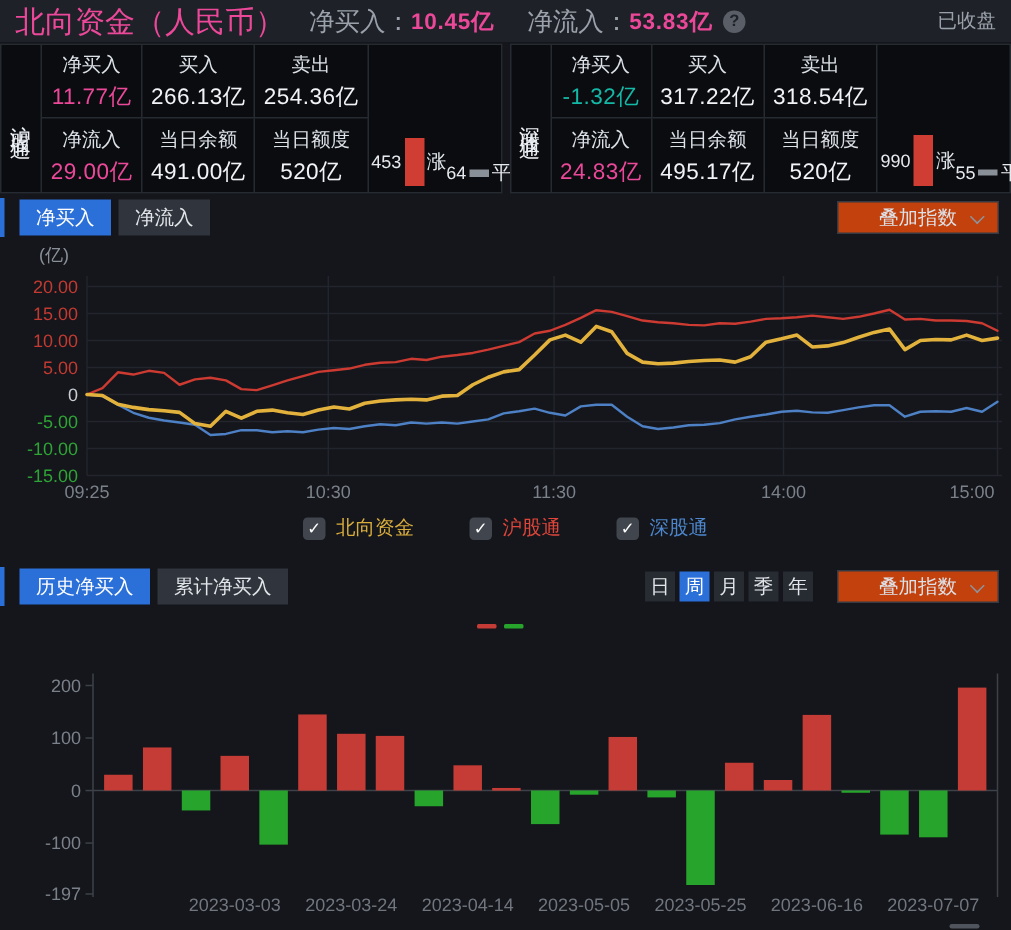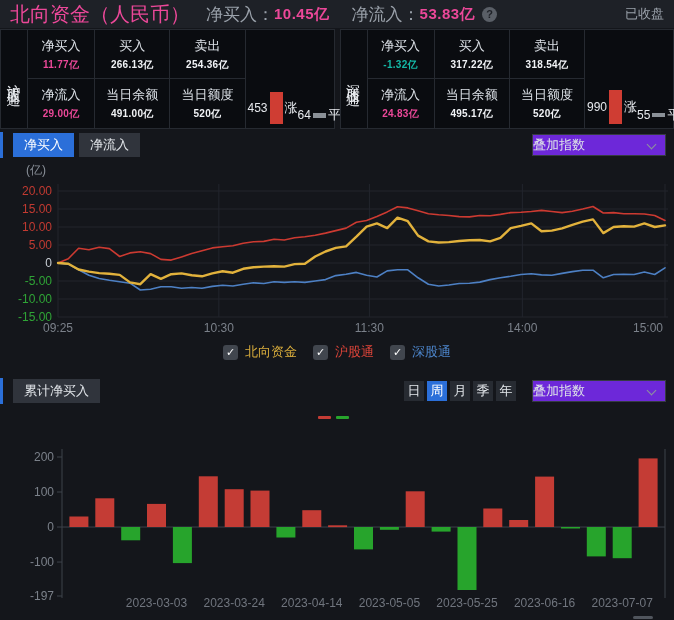--- a/index.html
+++ b/index.html
@@ -19,39 +19,39 @@
   .hdr .date{color:#9aa1aa}
   .hdr .status{color:#9aa1aa;margin-left:29px}
   
   .panels{display:flex;gap:5px;height:104px;padding:1px 0 3px}
   .panel{flex:1;display:flex;background:#0a0c10;border:1px solid #262a31}
   .vlabel{width:27px;display:flex;align-items:center;justify-content:center;writing-mode:vertical-lr;text-orientation:upright;font-size:14px;color:#eceff3;letter-spacing:4px;border-right:1px solid #262a31}
   .cells{flex:1;display:grid;grid-template-columns:1fr 1.12fr 1.12fr;grid-auto-rows:1fr}
   .cell{border-right:1px solid #262a31;display:flex;flex-direction:column;align-items:center;justify-content:center;gap:3px}
   .cell.r1{border-bottom:1px solid #262a31}
   .cell .cl{font-size:13px;color:#dde2e8}
-  .cell .cv{font-size:10px;font-weight:bold;letter-spacing:.3px}
+  .cell .cv{font-size:15px;font-weight:normal;letter-spacing:.3px}
   .updown{width:88px;display:flex;align-items:flex-end;justify-content:space-evenly;padding:4px 2px}
   .ud{display:flex;flex-direction:row;align-items:center;justify-content:flex-end;gap:2px}
   .ud .cnt{font-size:12px;color:#e6e9ed}
   .ud .bar{width:13px;background:#888}
   .ud .lbl{font-size:13px;color:#e6e9ed}
   
   .toolbar{height:26px;display:flex;align-items:center;position:relative;padding-left:13px}
   .accent{position:absolute;left:0;top:0;width:3px;height:100%;background:#2b6fd9}
   .tab{padding:3px 11px;font-size:13px;background:#30343c;color:#e2e6ea;margin-right:5px;cursor:pointer;white-space:nowrap}
   .tab.active{background:#2b6fd9;color:#fff}
-  .dd{margin-right:8px;width:134px;height:22px;border:1px solid #363b43;background:#6d28d9;display:flex;align-items:center;justify-content:flex-start;position:relative;color:#dde2e8;font-size:13px;cursor:pointer}
+  .dd{margin-right:8px;width:108px;height:22px;border:1px solid #363b43;background:#c2410c;display:flex;align-items:center;justify-content:center;position:relative;color:#dde2e8;font-size:13px;cursor:pointer}
   .dd .chev{position:absolute;right:10px;top:6px;width:7px;height:7px;border-right:1.4px solid #8d939c;border-bottom:1.4px solid #8d939c;transform:rotate(45deg)}
   .ml-auto{margin-left:auto}
   .periods{display:flex;gap:3px;margin-left:auto;margin-right:16px}
   .pbtn{width:20px;height:20px;display:flex;align-items:center;justify-content:center;background:#272b32;color:#e2e6ea;font-size:13px;cursor:pointer}
   .pbtn.active{background:#2b6fd9;color:#fff}
   
-  .legend1{height:28px;display:flex;align-items:center;justify-content:center;gap:16px}
+  .legend1{height:28px;display:flex;align-items:center;justify-content:center;gap:37px}
   .lg{display:flex;align-items:center;gap:7px;cursor:pointer}
   .cb{width:15px;height:15px;border-radius:3px;background:#41464e;color:#fff;font-size:11px;display:flex;align-items:center;justify-content:center}
   .cb::before{content:"✓"}
   .gap12{height:12px}
   .legend2{height:26px;display:flex;align-items:center;justify-content:center;gap:5px;color:#e8ebef;font-size:13px}
   .dash{width:13px;height:3px;border-radius:1px;display:inline-block}
   .dash.d2{margin-right:8px}
   svg{display:block}
 </style>
 </head>
@@ -224,20 +224,21 @@
     <span class="lg">
         <span class="cb"></span>
         <span style="color: rgb(77, 134, 204);">深股通</span>
       </span>
   </div>
 
   <div class="gap12"></div>
 
   <div class="toolbar">
     <span class="accent"></span>
+    <span class="tab active">历史净买入</span>
     <span class="tab">累计净买入</span>
     <span class="periods">
       <span class="pbtn">日</span>
       <span class="pbtn active">周</span>
       <span class="pbtn">月</span>
       <span class="pbtn">季</span>
       <span class="pbtn">年</span>
     </span>
     <div class="dd">
       <span>叠加指数</span>

